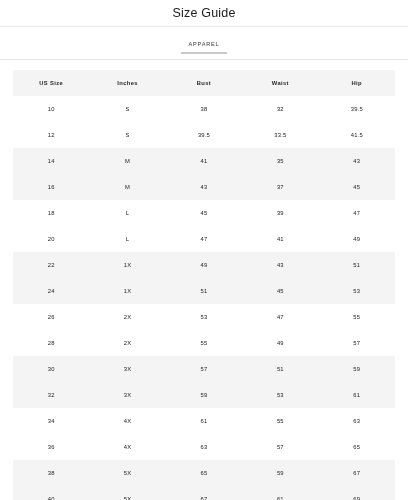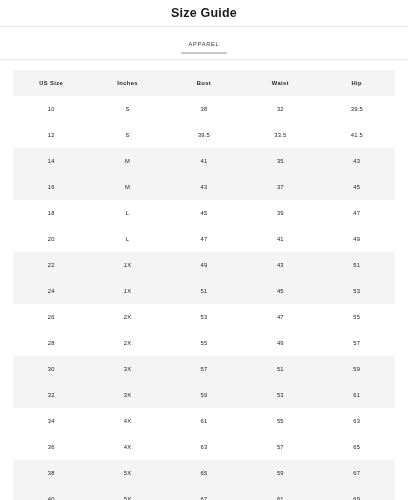--- a/index.html
+++ b/index.html
@@ -25,21 +25,21 @@
   
   .title-bar {
     height: 26px;
     display: flex;
     align-items: center;
     justify-content: center;
     border-bottom: 1px solid #e8e8e8;
   }
   .title-text {
     font-size: 12.5px;
-    font-weight: 700;
+    font-weight: 400;
     letter-spacing: 0.2px;
     color: #1a1a1a;
   }
 
   
   .tab-bar {
     height: 32px;
     display: flex;
     align-items: flex-end;
     justify-content: center;

